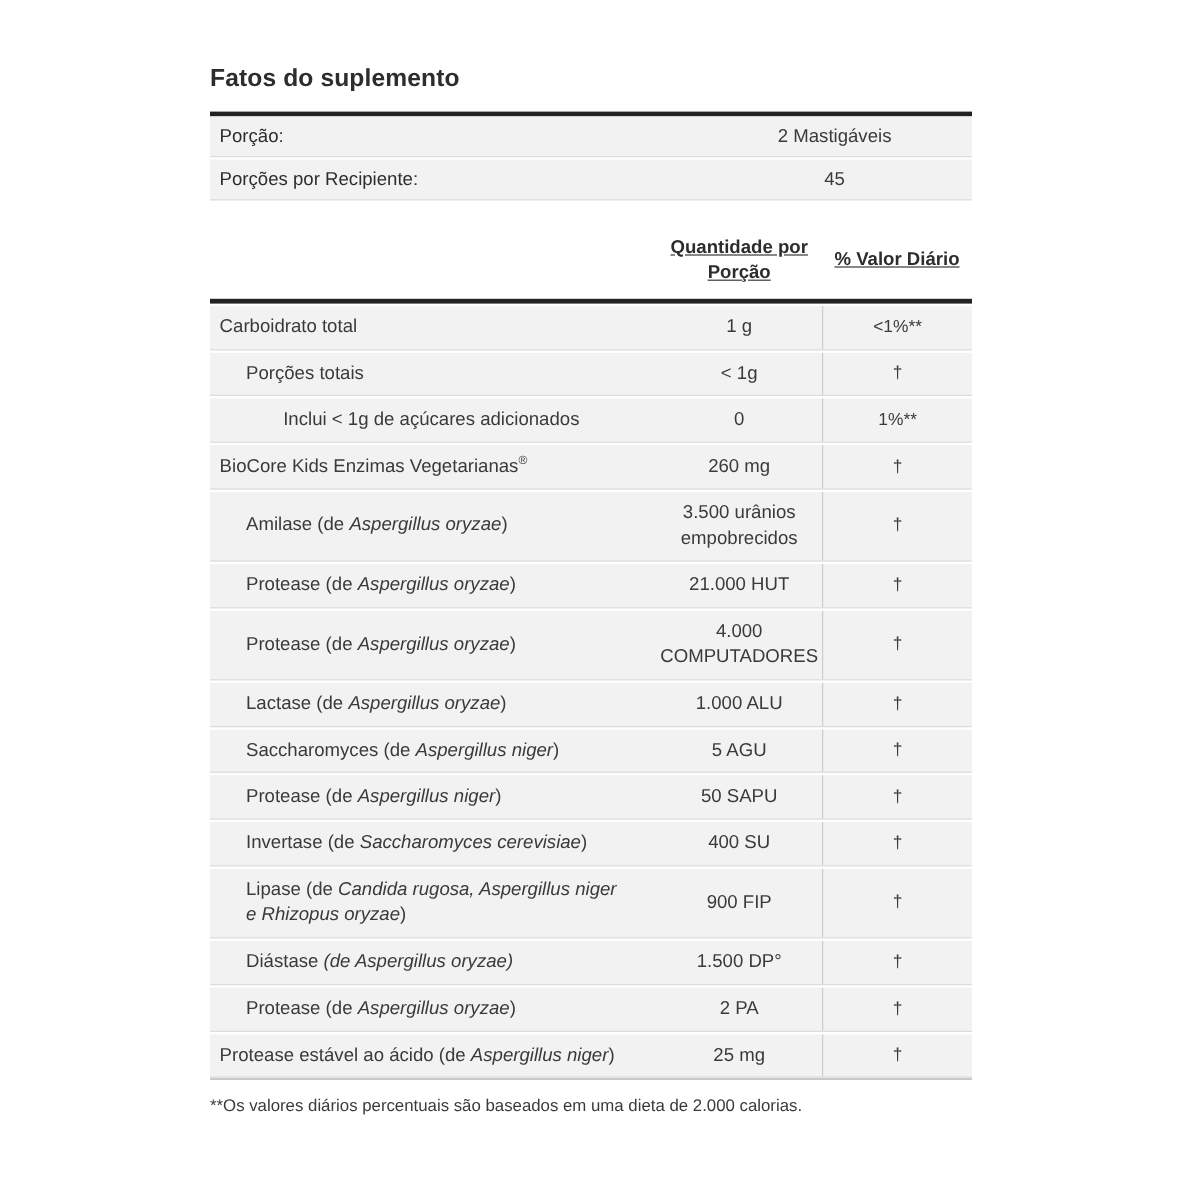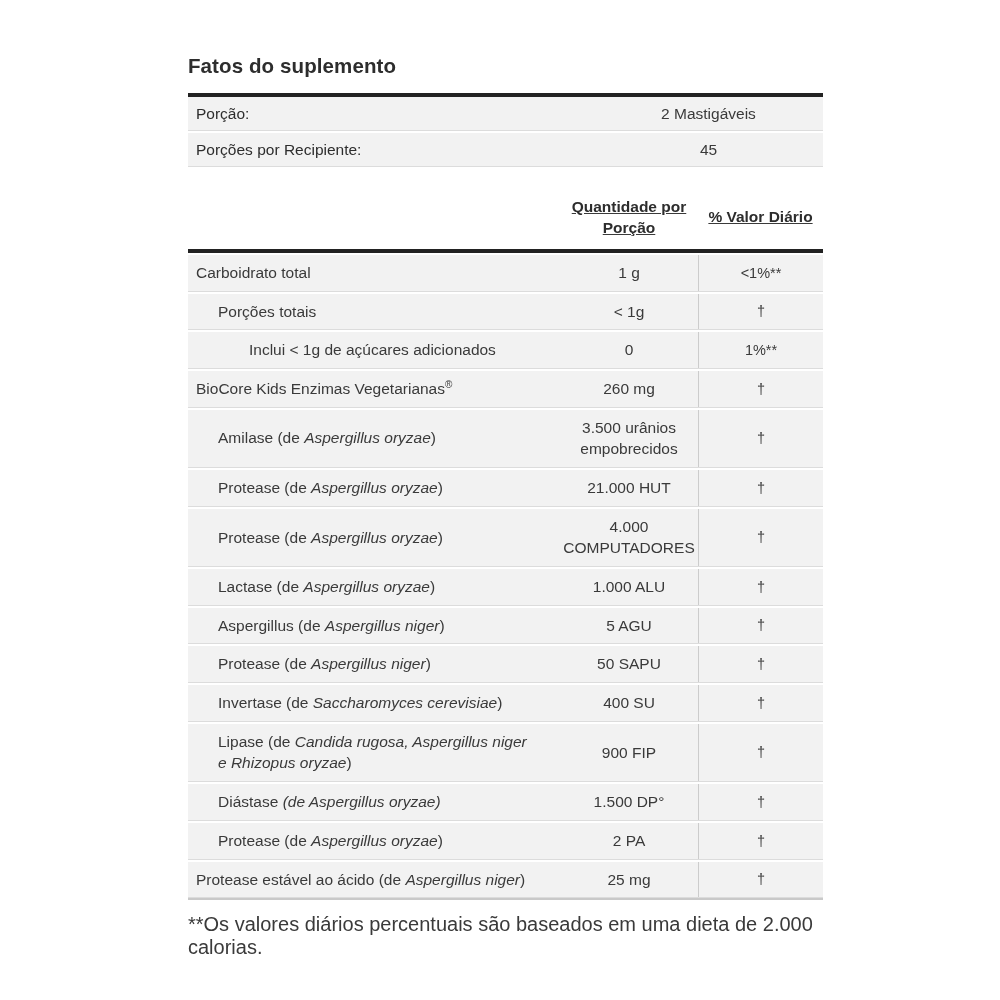--- a/index.html
+++ b/index.html
@@ -15,21 +15,21 @@
   *{box-sizing:border-box;margin:0;padding:0;}
   html,body{width:1000px;height:1000px;background:var(--page-bg);}
   body{
     font-family:"Liberation Sans","DejaVu Sans",sans-serif;
     color:var(--text);
     font-size:15.5px;
     -webkit-font-smoothing:antialiased;
   }
   .sheet{
     position:absolute;
-    left:188px;
+    left:175px;
     top:54px;
     width:635px;
   }
   .panel-title{
     font-size:20.5px;
     font-weight:bold;
     color:var(--text-strong);
     letter-spacing:0.1px;
     margin-bottom:15px;
   }
@@ -122,21 +122,21 @@
     font-size:14.5px;
   }
   .cell-name i{font-style:italic;}
   .cell-name sup{
     font-size:10px;
     vertical-align:super;
     line-height:0;
   }
   .footnote{
     padding-top:13px;
-    font-size:20px;
+    font-size:14px;
     color:var(--text);
   }
 </style>
 </head>
 <body>
 
 <div class="sheet">
 
   <div class="panel-title">Fatos do suplemento</div>
 
@@ -207,21 +207,21 @@
     <div class="cell cell-dv">†</div>
   </div>
 
   <div class="frow">
     <div class="cell cell-name indent-1"><span>Lactase (de </span><i>Aspergillus oryzae</i><span>)</span></div>
     <div class="cell cell-amount">1.000 ALU</div>
     <div class="cell cell-dv">†</div>
   </div>
 
   <div class="frow">
-    <div class="cell cell-name indent-1"><span>Aspergillus (de </span><i>Aspergillus niger</i><span>)</span></div>
+    <div class="cell cell-name indent-1"><span>Saccharomyces (de </span><i>Aspergillus niger</i><span>)</span></div>
     <div class="cell cell-amount">5 AGU</div>
     <div class="cell cell-dv">†</div>
   </div>
 
   <div class="frow">
     <div class="cell cell-name indent-1"><span>Protease (de </span><i>Aspergillus niger</i><span>)</span></div>
     <div class="cell cell-amount">50 SAPU</div>
     <div class="cell cell-dv">†</div>
   </div>
 

